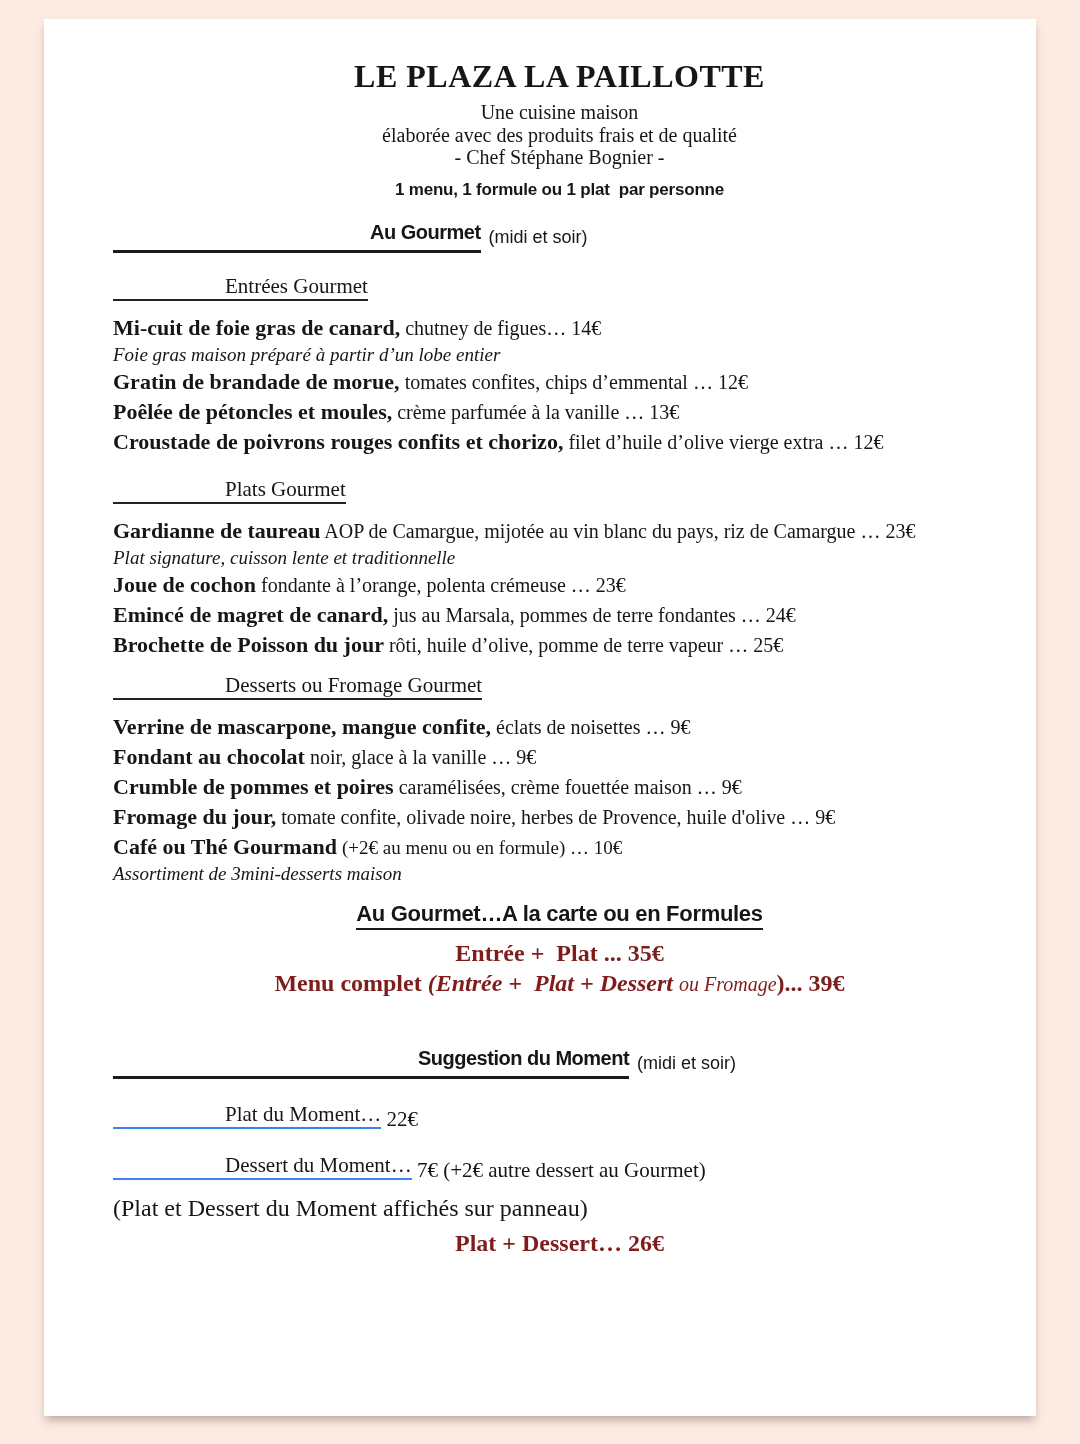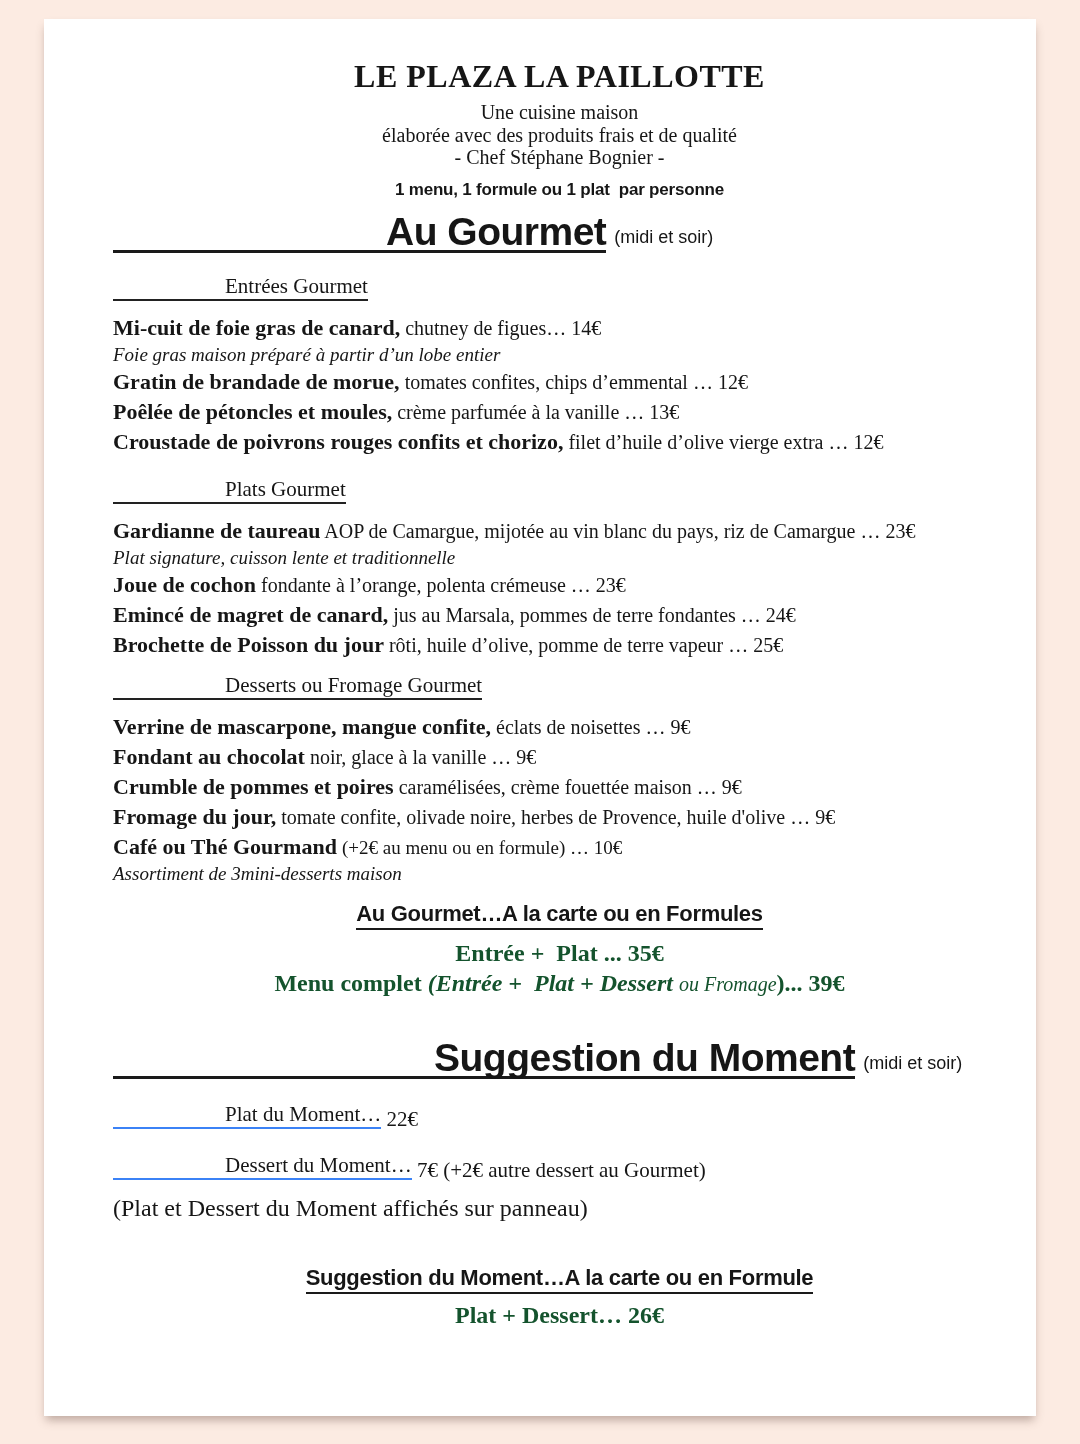--- a/index.html
+++ b/index.html
@@ -35,23 +35,22 @@
   .big-row { display:flex; align-items:flex-end; }
   .big-underlined {
     display:flex; align-items:flex-end;
     border-bottom:3.5px solid #1a1a1a; padding-bottom:3px;
   }
   .big-lead { display:inline-block; height:2px; }
   .lead-gourmet { width:257px; }
   .lead-moment { width:305px; }
   .big-title {
     font-family:"Liberation Sans","DejaVu Sans",sans-serif;
-    font-weight:700; font-size:39px; line-height:30px; letter-spacing:-0.5px;
+    font-weight:700; font-size:20px; line-height:30px; letter-spacing:-0.5px;
     white-space:nowrap;
-    margin-left:16px;
   }
   .big-suffix {
     font-family:"Liberation Sans","DejaVu Sans",sans-serif;
     font-size:18px; margin-left:8px; padding-bottom:5px; white-space:nowrap;
   }
   .row-gourmet { margin-top:17px; }
   .row-moment { margin-top:44px; }
   
   .sub-row { }
   .sub-underlined {
@@ -70,21 +69,21 @@
   .item-note { font-style:italic; font-size:19px; line-height:24px; }
   
   .formule-heading { text-align:center; }
   .formule-heading .fh-inner {
     display:inline-block;
     font-family:"Liberation Sans","DejaVu Sans",sans-serif;
     font-weight:700; font-size:22px; line-height:24px; letter-spacing:-0.3px;
     border-bottom:2.5px solid #1a1a1a; padding-bottom:2px;
   }
   .red-line {
-    text-align:center; color:#14532d; font-weight:bold; font-size:24px;
+    text-align:center; color:#7f1d1d; font-weight:bold; font-size:24px;
     line-height:30px; white-space:pre-wrap;
   }
   .red-italic { font-style:italic; }
   .red-small { font-style:italic; font-weight:normal; font-size:20px; }
   
   .moment-line { font-size:21px; line-height:24px; }
   .moment-underlined {
     display:inline-flex; align-items:flex-end;
     border-bottom:2px solid #3b82f6; padding-bottom:1px;justify-content:center;
   }
@@ -229,18 +228,15 @@
 
   <div class="moment-line mt-dessert-moment">
     <span class="moment-underlined">
       <span class="sub-lead"></span>
       <span>Dessert du Moment…</span>
     </span><span> 7€ (+2€ autre dessert au Gourmet)</span>
   </div>
 
   <div class="panel-note mt-panel">(Plat et Dessert du Moment affichés sur panneau)</div>
 
-  <div class="formule-heading mt-formule2">
-    <span class="fh-inner">Suggestion du Moment…A la carte ou en Formule</span>
-  </div>
   <div class="red-line mt-red2">Plat + Dessert… 26€</div>
 
 </div>
 
 </body></html>

